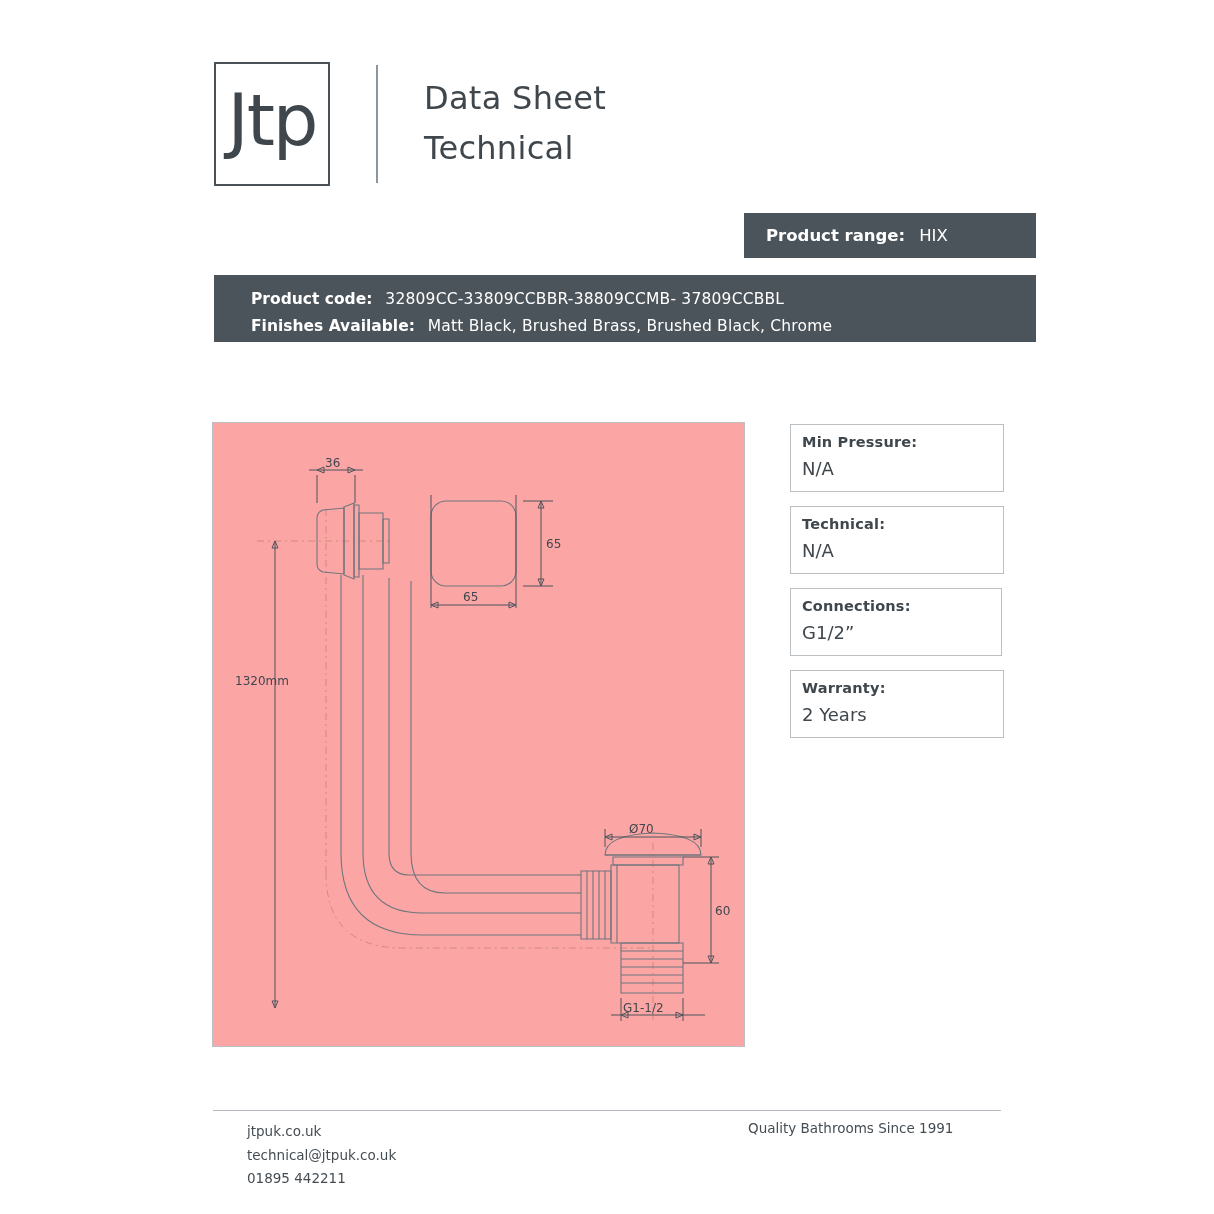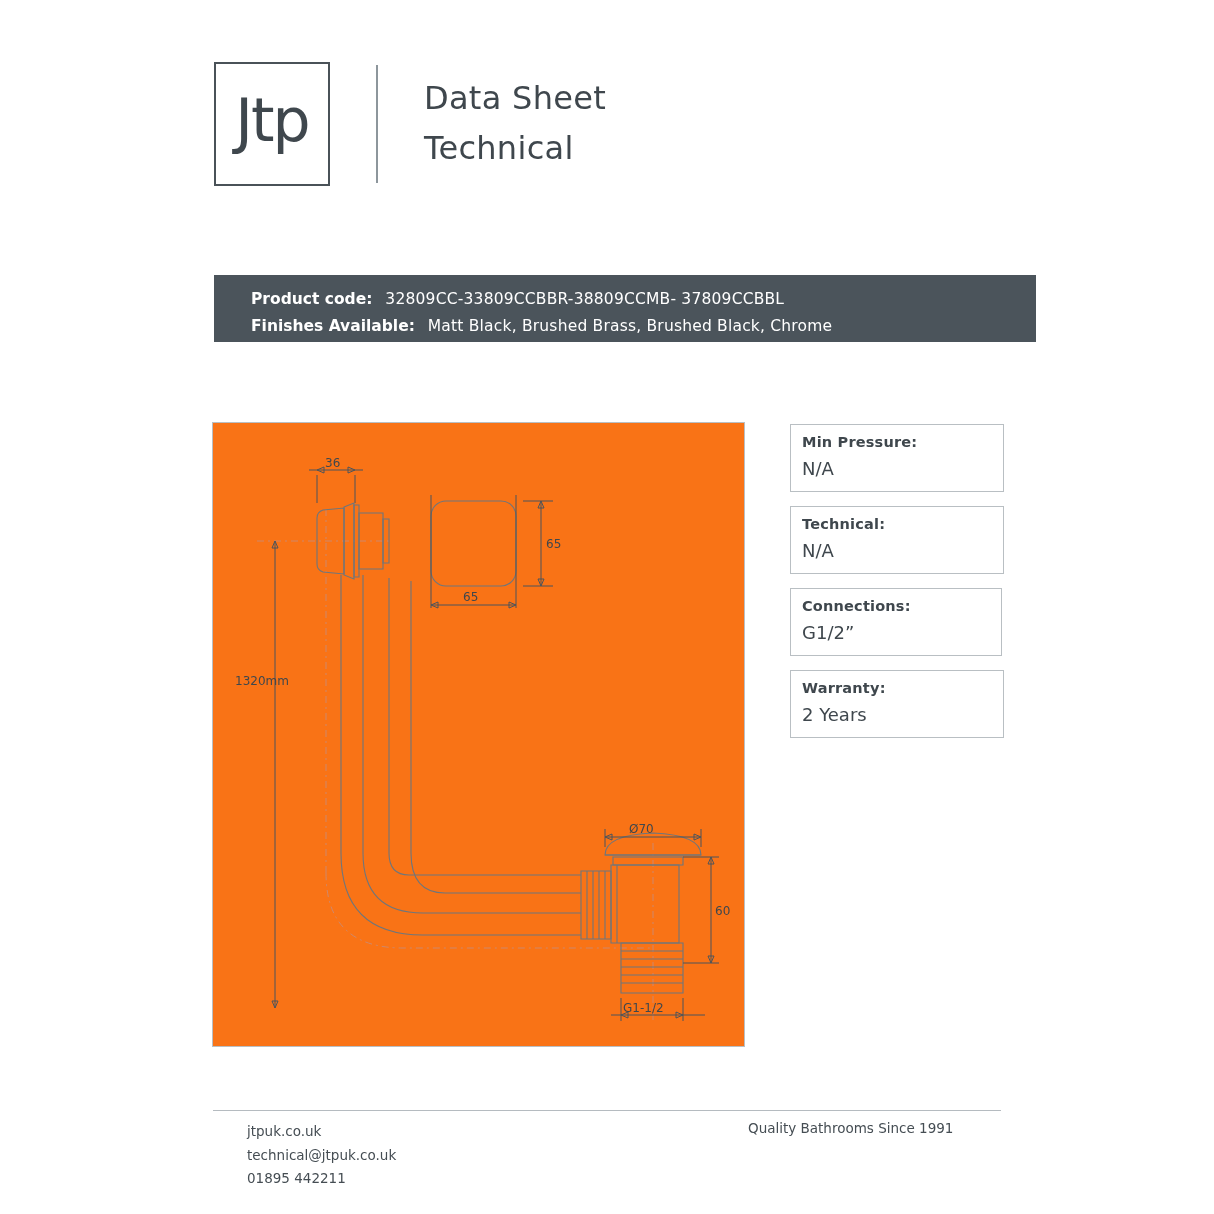--- a/index.html
+++ b/index.html
@@ -33,21 +33,21 @@
     width: 116px;
     height: 124px;
     border: 2px solid #4a5258;
     display: flex;
     align-items: center;
     justify-content: center;
     box-sizing: border-box;
   }
   .logo-text {
     font-family: "DejaVu Sans", sans-serif;
-    font-size: 60px;
+    font-size: 72px;
     font-weight: 400;
     color: #3f474d;
     letter-spacing: -2px;
     line-height: 1;
     position: relative;
     top: -4px;
   }
   .header-divider {
     width: 2px;
     height: 118px;
@@ -101,21 +101,21 @@
 
   
   .drawing-frame {
     position: absolute;
     left: 212px;
     top: 422px;
     width: 533px;
     height: 625px;
     border: 1px solid #b9bfc3;
     box-sizing: border-box;
-    background: #f97316;
+    background: #fca5a5;
   }
   .drawing-frame svg { display: block; }
 
   
   .spec-list {
     position: absolute;
     left: 790px;
     top: 424px;
     width: 214px;
   }
@@ -178,20 +178,24 @@
     <div class="logo-box">
       <span class="logo-text">Jtp</span>
     </div>
     <div class="header-divider"></div>
     <div class="header-title">
       <div>Data Sheet</div>
       <div>Technical</div>
     </div>
   </div>
 
+  <div class="range-band">
+    <span class="label">Product range:</span>
+    <span class="value">HIX</span>
+  </div>
 
   <div class="code-band">
     <div>
       <span class="label">Product code:</span>
       <span class="value">32809CC-33809CCBBR-38809CCMB- 37809CCBBL</span>
     </div>
     <div>
       <span class="label">Finishes Available:</span>
       <span class="value">Matt Black, Brushed Brass, Brushed Black, Chrome</span>
     </div>

